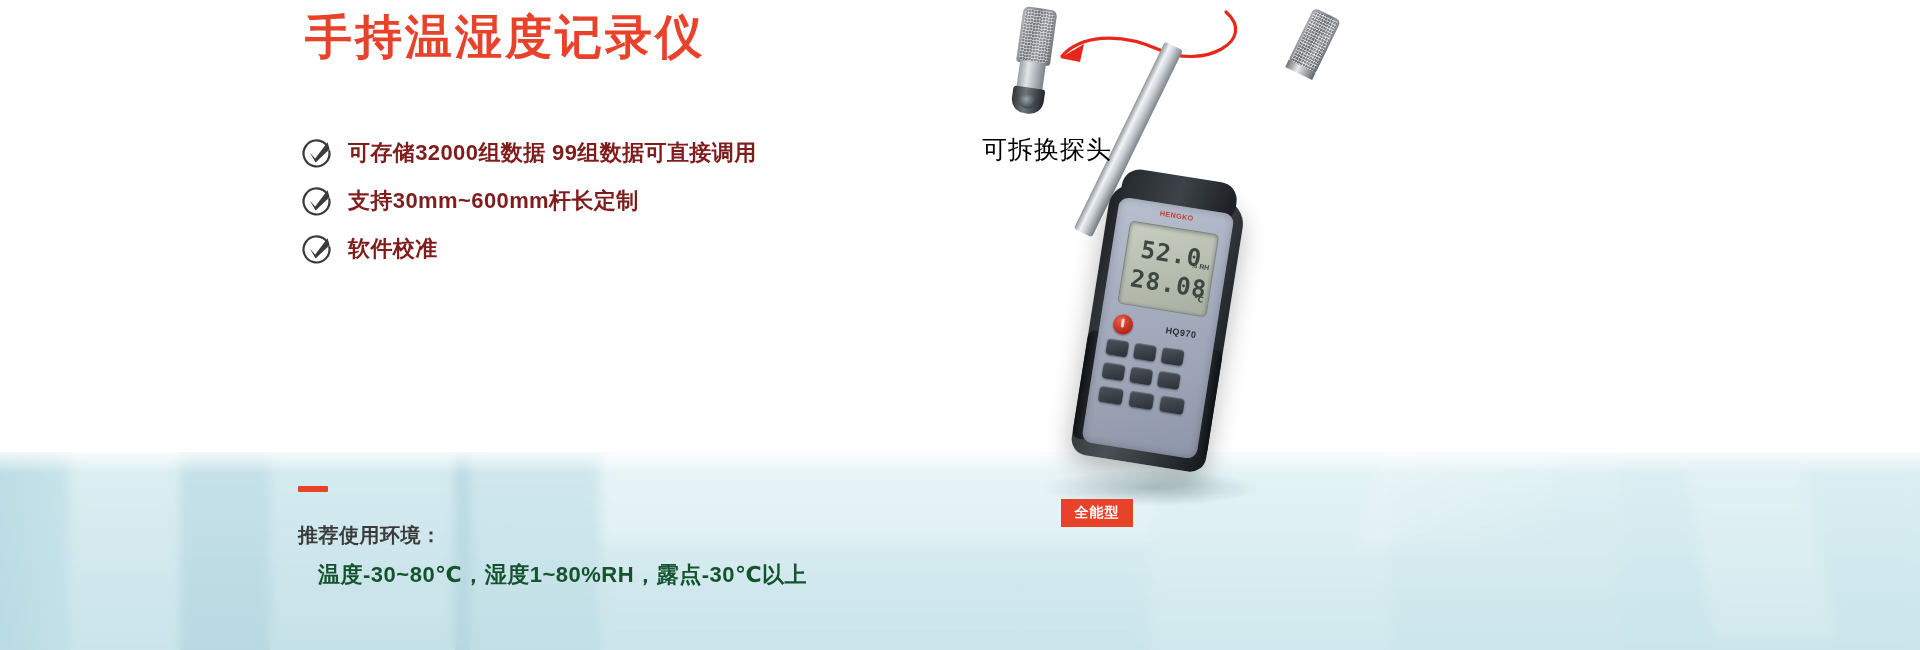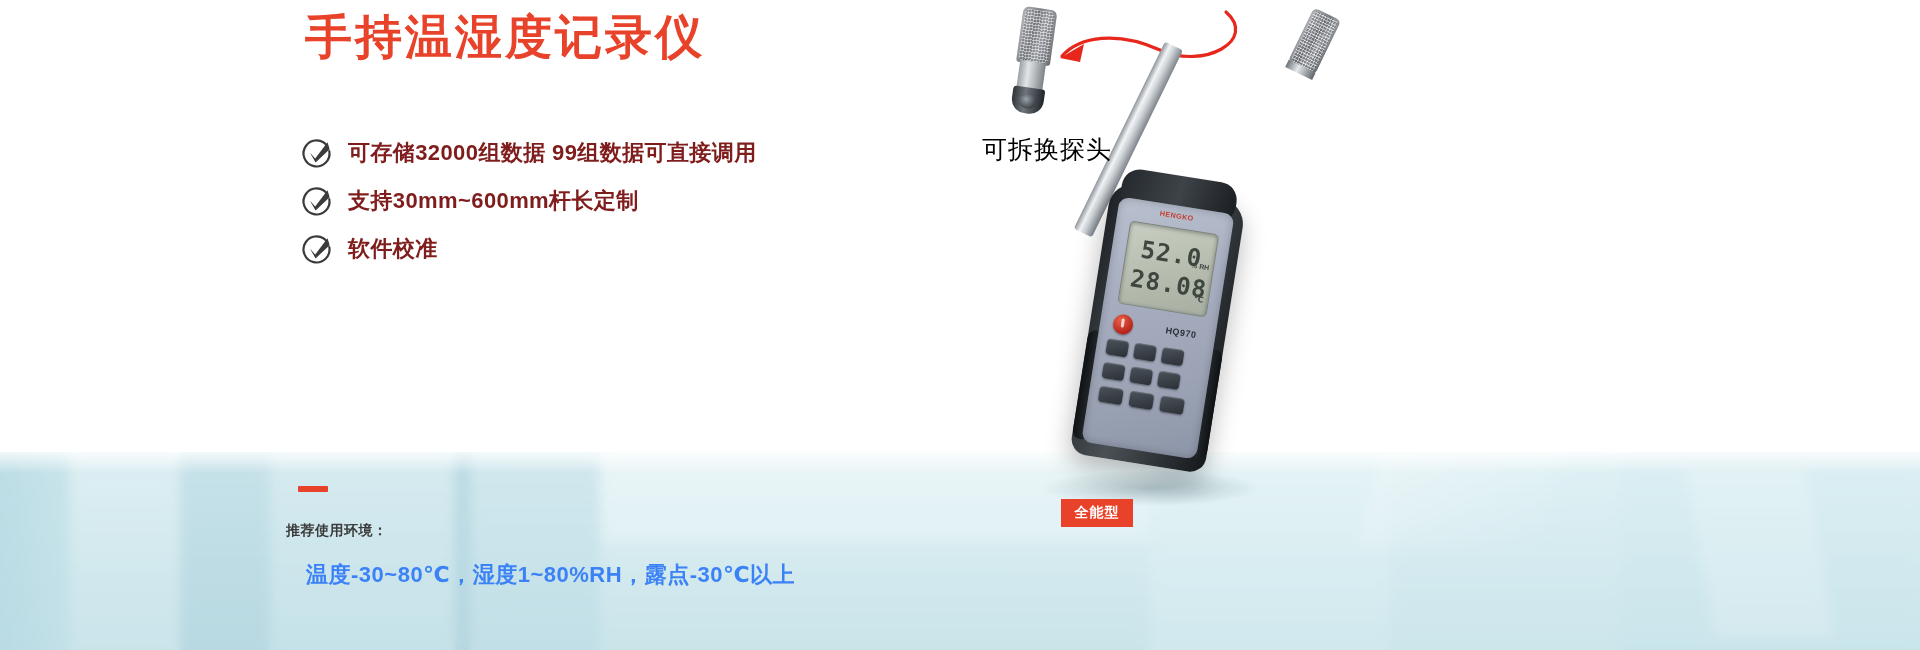--- a/index.html
+++ b/index.html
@@ -63,26 +63,26 @@
     font-size:22px;color:#7f1d1d;font-weight:bold;white-space:nowrap;
     letter-spacing:.4px;
   }
 
   
   .rec-dash{
     position:absolute;left:298px;top:486px;width:30px;height:6px;
     background:#e8422a;border-radius:1px;
   }
   .rec-title{
-    position:absolute;left:286px;top:522px;
-    font-size:14px;font-weight:bold;color:#3b3b3b;letter-spacing:.5px;white-space:nowrap;
+    position:absolute;left:298px;top:522px;
+    font-size:20px;font-weight:bold;color:#3b3b3b;letter-spacing:.5px;white-space:nowrap;
   }
   .rec-line{
-    position:absolute;left:306px;top:560px;
-    font-size:22px;font-weight:bold;color:#3b82f6;letter-spacing:.5px;white-space:nowrap;
+    position:absolute;left:318px;top:560px;
+    font-size:22px;font-weight:bold;color:#14532d;letter-spacing:.5px;white-space:nowrap;
   }
 
   
   .probe-label{
     position:absolute;left:982px;top:133px;
     font-size:25px;font-weight:normal;color:#000000;letter-spacing:1px;white-space:nowrap;
   }
 
   
   .badge{

